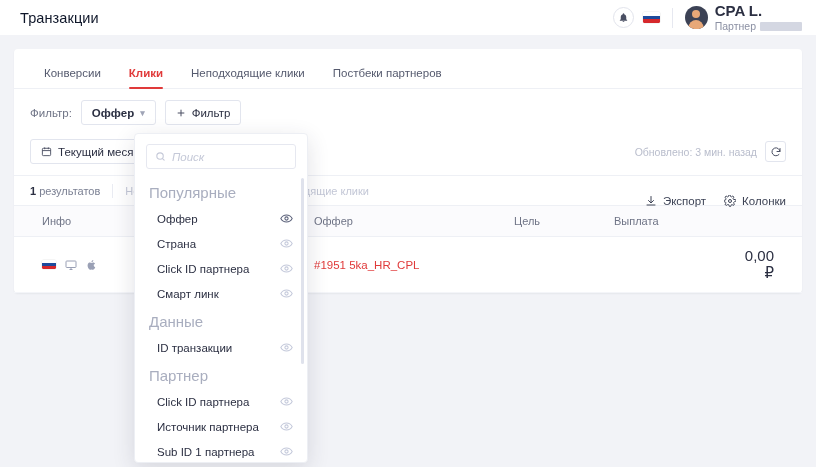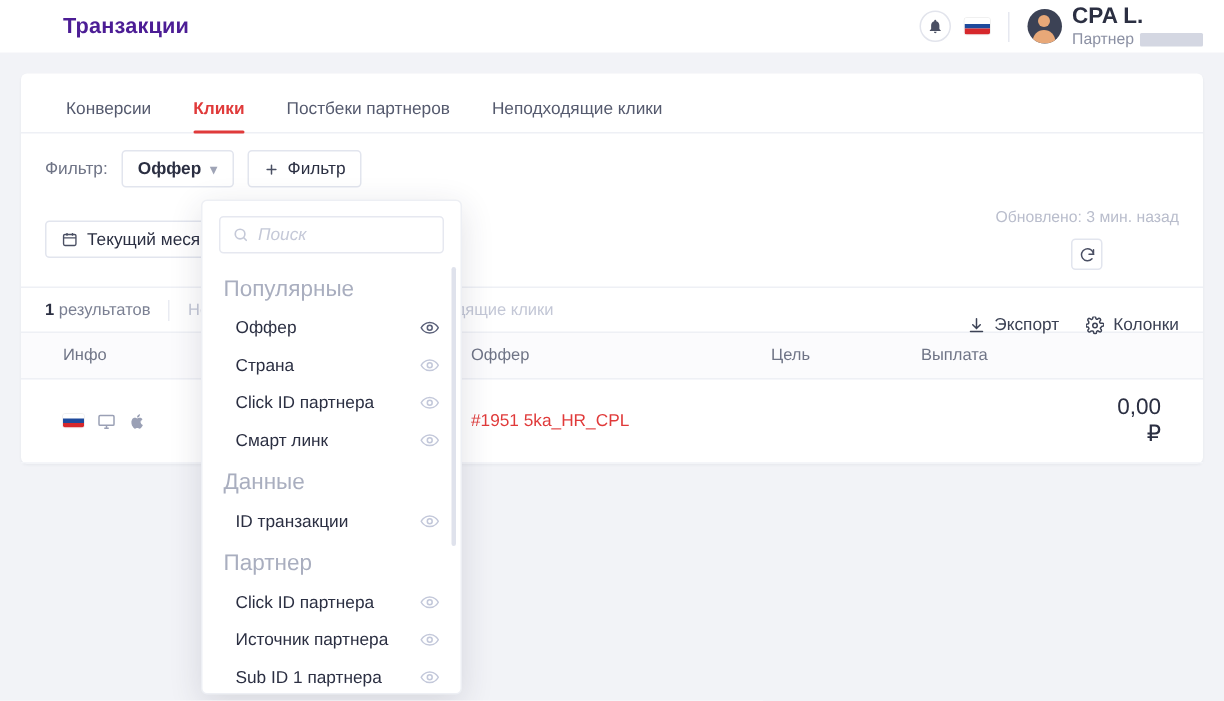--- a/index.html
+++ b/index.html
@@ -20,24 +20,23 @@
     height: 35px;
     background: #ffffff;
     display: flex;
     align-items: center;
     padding: 0 14px 0 20px;
     position: relative;
     z-index: 5;
   }
   .topbar-title {
     font-size: 14.5px;
-    font-weight: bold;
-    color: #4c1d95;
+    font-weight: normal;
+    color: #0f172a;
     letter-spacing: .1px;
-    margin-left: 22px;
   }
   .topbar-right {
     margin-left: auto;
     display: flex;
     align-items: center;
     gap: 9px;
   }
   .icon-btn-circle {
     width: 21px; height: 21px;
     border-radius: 50%;
@@ -142,21 +141,21 @@
 
   .daterow {
     display: flex; align-items: center; gap: 10px;
     padding: 4px 16px 11px 16px;
     position: relative;
   }
   .tz-text {
     font-size: 11px; color: #c8ccda; white-space: nowrap;
   }
   .refresh-wrap {
-    margin-left: auto; display: flex; align-items: center; gap: 8px; flex-direction: column;
+    margin-left: auto; display: flex; align-items: center; gap: 8px;
   }
   .refresh-text { font-size: 10.5px; color: #b9bdcc; }
   .refresh-btn {
     width: 21px; height: 21px; border: 1px solid #e2e5ee; border-radius: 3px;
     background: #fff; display: flex; align-items: center; justify-content: center;
     cursor: pointer;
   }
 
   .summary {
     display: flex; align-items: center;
@@ -302,22 +301,22 @@
         </div>
       </div>
     </div>
   </div>
 
   <div class="card">
 
     <div class="tabs">
       <div class="tab">Конверсии</div>
       <div class="tab active">Клики</div>
+      <div class="tab">Неподходящие клики</div>
       <div class="tab">Постбеки партнеров</div>
-      <div class="tab">Неподходящие клики</div>
     </div>
 
     <div class="filterbar">
       <span class="filter-label">Фильтр:</span>
       <button class="btn bold">
         <span>Оффер</span>
         <span class="chev">▾</span>
       </button>
       <button class="btn">
         <span>

